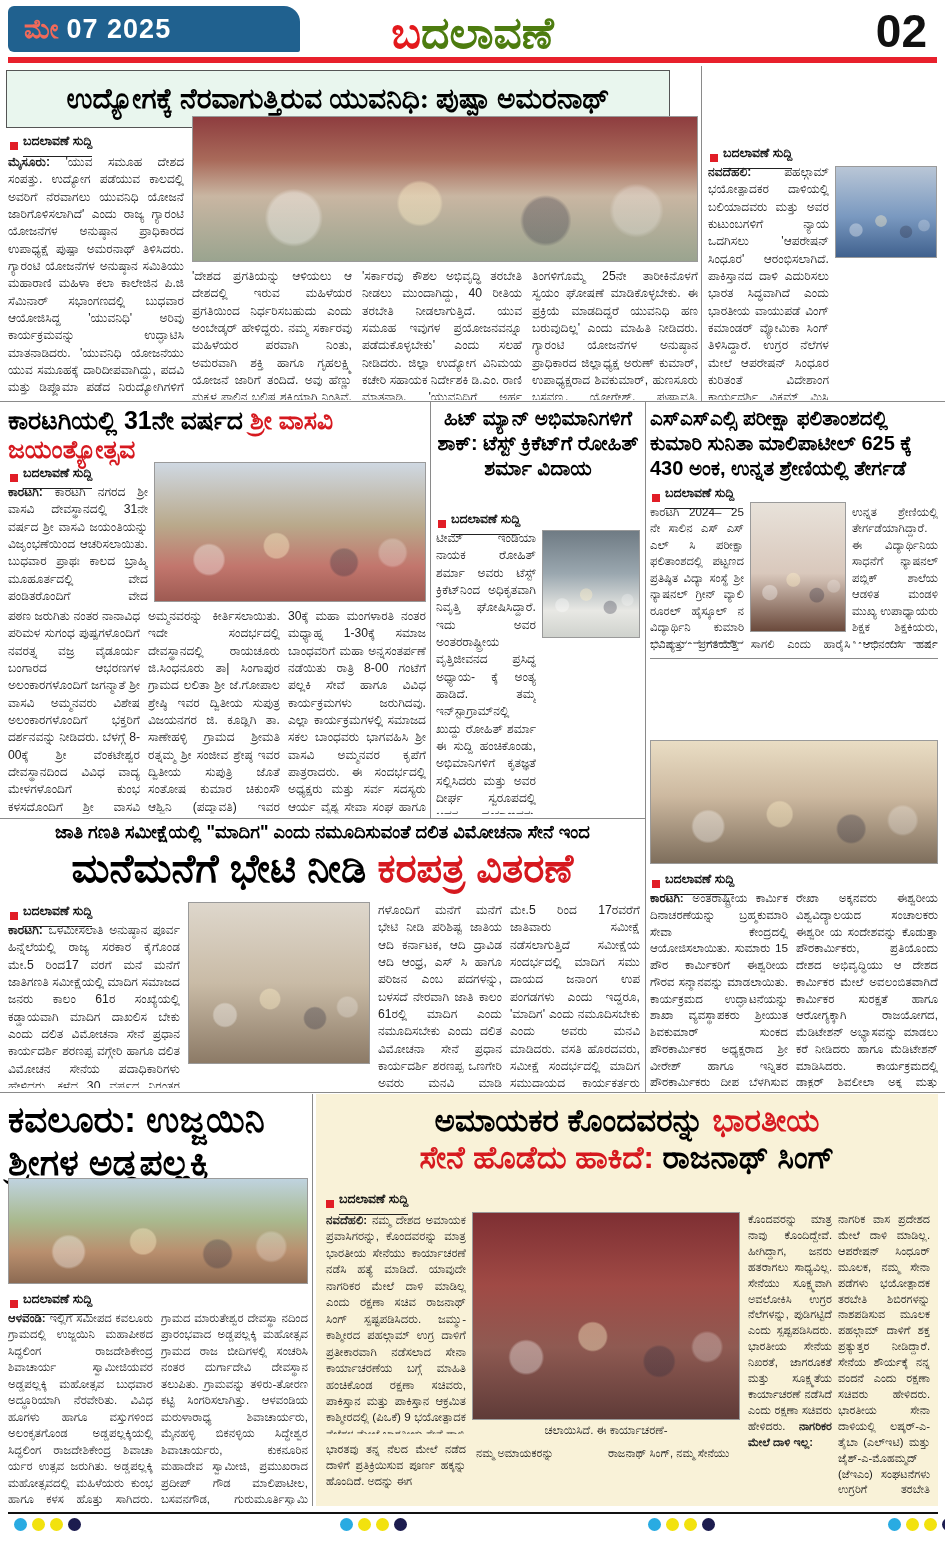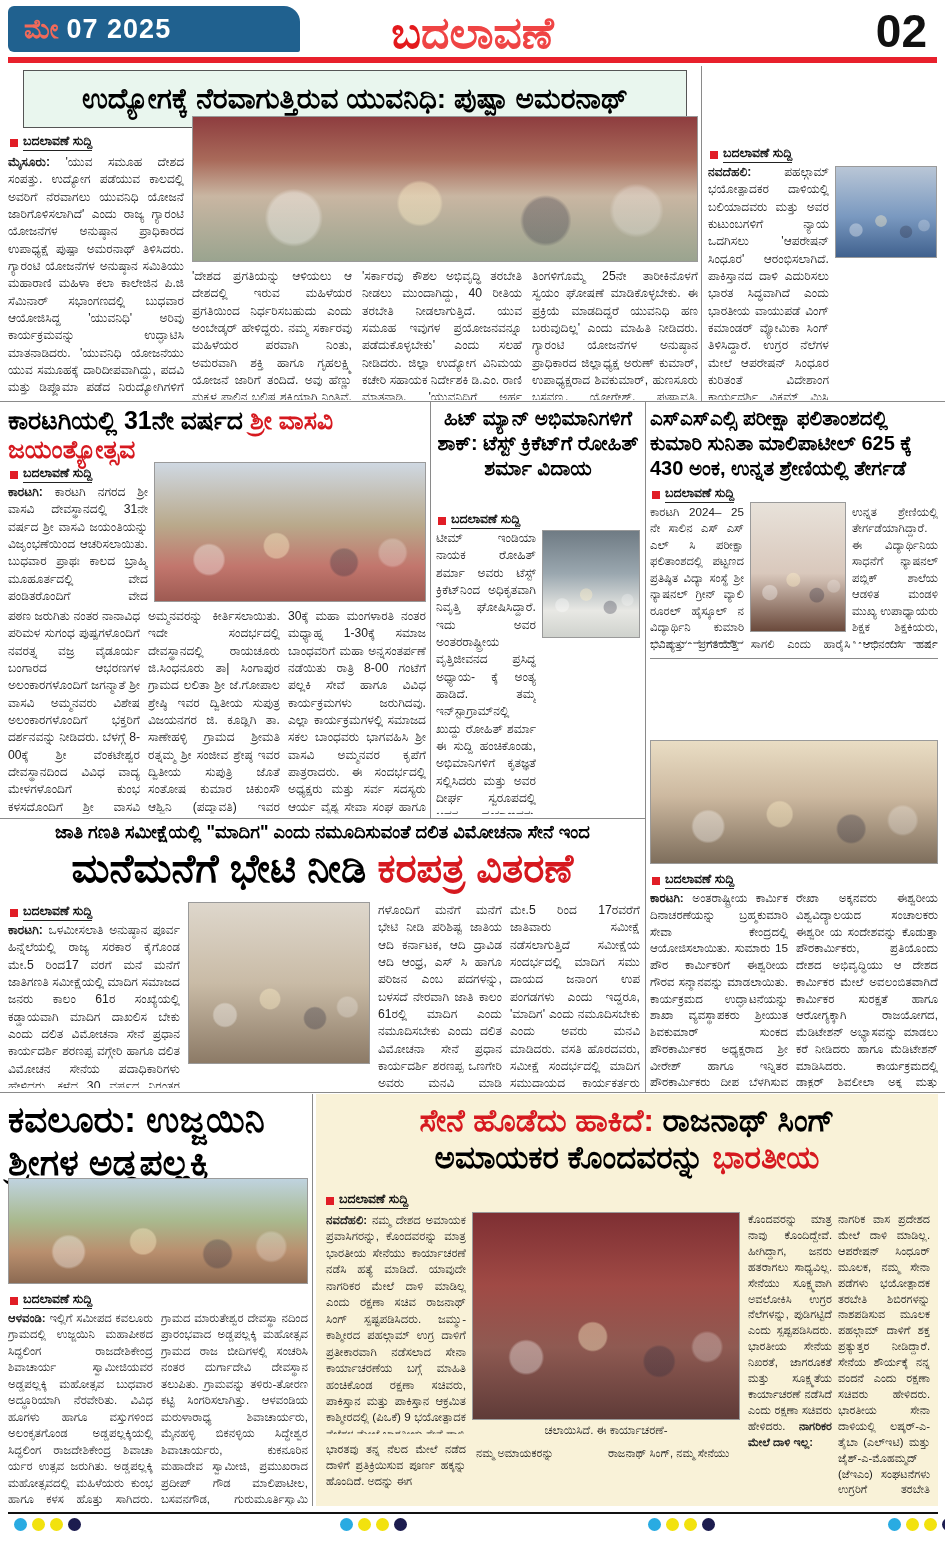--- a/index.html
+++ b/index.html
@@ -4,29 +4,29 @@
 <style>
   html,body{margin:0;padding:0;background:#ffffff;}
   #page{position:relative;width:945px;height:1542px;background:#ffffff;
         font-family:"Liberation Sans","DejaVu Sans",sans-serif;color:#1b1b1b;overflow:hidden;}
   
   .date-box{position:absolute;left:8px;top:6px;width:292px;height:46px;background:#20618f;
             border-radius:6px 16px 2px 6px;display:flex;align-items:center;padding-left:16px;box-sizing:border-box;}
   .date-box .m{color:#f26a5a;font-weight:bold;font-size:27px;margin-right:8px;}
   .date-box .d{color:#ffffff;font-weight:bold;font-size:27px;letter-spacing:1px;}
   .masthead{position:absolute;left:0;right:0;top:8px;text-align:center;font-size:44px;font-weight:bold;}
-  .masthead .f{color:#e3191c;} .masthead .r{color:#ef4444;}
+  .masthead .f{color:#e3191c;} .masthead .r{color:#4d7c0f;}
   .pageno{position:absolute;right:18px;top:4px;font-size:46px;font-weight:bold;color:#111;}
   .redbar{position:absolute;left:8px;right:8px;top:57px;height:6px;background:#e8202c;}
   
   .rule-v{position:absolute;width:0;border-left:1px solid #8a8a8a;}
   .rule-h{position:absolute;height:0;border-top:1px solid #8a8a8a;}
   .byline{display:flex;align-items:center;gap:5px;}
   .byline .sq{width:8px;height:8px;background:#e11d26;flex:0 0 auto;}
-  .byline .bt{font-weight:bold;font-size:12.5px;border-bottom:1px solid #222;padding-bottom:1px;color:#111;}
+  .byline .bt{font-weight:bold;font-size:12.5px;border-bottom:1px solid #222;padding-bottom:7px;color:#111;}
   .body-txt{font-size:12.2px;line-height:1.42;text-align:justify;color:#1c1c1c;overflow:hidden;}
   .photo{position:absolute;border:1px solid #9a9a9a;box-sizing:border-box;}
   .cap{font-size:11.5px;color:#222;}
   
   .ph-dais{background:linear-gradient(180deg,#8e3d3f 0%,#a96a5a 30%,#c9b6a2 55%,#9aa48f 100%);}
   .ph-officer{background:linear-gradient(180deg,#b9c6d6 0%,#7a99c0 55%,#40618e 100%);}
   .ph-procession{background:linear-gradient(180deg,#cfd8e2 0%,#b9a98b 45%,#c2766d 75%,#9e5a52 100%);}
   .ph-cricket{background:linear-gradient(180deg,#6f7b84 0%,#9aa7af 40%,#e8e8e4 75%,#cfd2cd 100%);}
   .ph-girl{background:linear-gradient(180deg,#e8e2da 0%,#d9c8bc 55%,#6b4a3c 100%);}
   .ph-group{background:linear-gradient(180deg,#e9ddc4 0%,#cdb9a0 45%,#7e6e5c 100%);}
@@ -63,22 +63,22 @@
 
   <div class="rule-v" style="left:701px;top:66px;height:336px;"></div>
   <div class="rule-h" style="left:0;top:401px;width:945px;"></div>
   <div class="rule-v" style="left:430px;top:402px;height:416px;"></div>
   <div class="rule-v" style="left:645px;top:402px;height:690px;"></div>
   <div class="rule-h" style="left:0;top:818px;width:645px;"></div>
   <div class="rule-h" style="left:650px;top:658px;width:288px;"></div>
   <div class="rule-h" style="left:0;top:1092px;width:945px;"></div>
   <div class="rule-v" style="left:312px;top:1094px;height:412px;"></div>
 
-  <div style="position:absolute;left:23px;top:70px;width:662px;height:56px;background:#e9f6ee;border:1px solid #555;
-              display:flex;align-items:center;justify-content:center;">
+  <div style="position:absolute;left:6px;top:70px;width:662px;height:56px;background:#e9f6ee;border:1px solid #555;
+              display:flex;align-items:center;justify-content:center;font-family:Liberation Serif, serif;">
     <span class="hl" style="font-size:28px;">ಉದ್ಯೋಗಕ್ಕೆ ನೆರವಾಗುತ್ತಿರುವ ಯುವನಿಧಿ: ಪುಷ್ಪಾ ಅಮರನಾಥ್</span>
   </div>
   <div class="byline" style="position:absolute;left:10px;top:134px;">
     <span class="sq"></span>
     <span class="bt">ಬದಲಾವಣೆ ಸುದ್ದಿ</span>
   </div>
   <div class="body-txt" style="position:absolute;left:8px;top:154px;width:176px;height:246px;">
     <b>ಮೈಸೂರು:</b>
     <span>'ಯುವ ಸಮೂಹ ದೇಶದ ಸಂಪತ್ತು. ಉದ್ಯೋಗ ಪಡೆಯುವ ಕಾಲದಲ್ಲಿ ಅವರಿಗೆ ನೆರವಾಗಲು ಯುವನಿಧಿ ಯೋಜನೆ ಜಾರಿಗೊಳಿಸಲಾಗಿದೆ' ಎಂದು ರಾಜ್ಯ ಗ್ಯಾರಂಟಿ ಯೋಜನೆಗಳ ಅನುಷ್ಠಾನ ಪ್ರಾಧಿಕಾರದ ಉಪಾಧ್ಯಕ್ಷೆ ಪುಷ್ಪಾ ಅಮರನಾಥ್ ತಿಳಿಸಿದರು. ಗ್ಯಾರಂಟಿ ಯೋಜನೆಗಳ ಅನುಷ್ಠಾನ ಸಮಿತಿಯು ಮಹಾರಾಣಿ ಮಹಿಳಾ ಕಲಾ ಕಾಲೇಜಿನ ಪಿ.ಜಿ ಸೆಮಿನಾರ್ ಸಭಾಂಗಣದಲ್ಲಿ ಬುಧವಾರ ಆಯೋಜಿಸಿದ್ದ 'ಯುವನಿಧಿ' ಅರಿವು ಕಾರ್ಯಕ್ರಮವನ್ನು ಉದ್ಘಾಟಿಸಿ ಮಾತನಾಡಿದರು. 'ಯುವನಿಧಿ ಯೋಜನೆಯು ಯುವ ಸಮೂಹಕ್ಕೆ ದಾರಿದೀಪವಾಗಿದ್ದು, ಪದವಿ ಮತ್ತು ಡಿಪ್ಲೊಮಾ ಪಡೆದ ನಿರುದ್ಯೋಗಿಗಳಿಗೆ ನೆರವಾಗಿದೆ' ಎಂದು ಹೇಳಿದರು.</span>
   </div>
@@ -199,24 +199,24 @@
   </div>
   <div class="body-txt" style="position:absolute;left:8px;top:1310px;width:145px;height:196px;font-size:11.6px;">
     <b>ಆಳವಂಡಿ:</b>
     <span>ಇಲ್ಲಿಗೆ ಸಮೀಪದ ಕವಲೂರು ಗ್ರಾಮದಲ್ಲಿ ಉಜ್ಜಯಿನಿ ಮಹಾಪೀಠದ ಸಿದ್ಧಲಿಂಗ ರಾಜದೇಶಿಕೇಂದ್ರ ಶಿವಾಚಾರ್ಯ ಸ್ವಾಮೀಜಿಯವರ ಅಡ್ಡಪಲ್ಲಕ್ಕಿ ಮಹೋತ್ಸವ ಬುಧವಾರ ಅದ್ಧೂರಿಯಾಗಿ ನೆರವೇರಿತು. ವಿವಿಧ ಹೂಗಳು ಹಾಗೂ ವಸ್ತುಗಳಿಂದ ಅಲಂಕೃತಗೊಂಡ ಅಡ್ಡಪಲ್ಲಕ್ಕಿಯಲ್ಲಿ ಸಿದ್ಧಲಿಂಗ ರಾಜದೇಶಿಕೇಂದ್ರ ಶಿವಾಚಾ ರ್ಯರ ಉತ್ಸವ ಜರುಗಿತು. ಅಡ್ಡಪಲ್ಲಕ್ಕಿ ಮಹೋತ್ಸವದಲ್ಲಿ ಮಹಿಳೆಯರು ಕುಂಭ ಹಾಗೂ ಕಳಸ ಹೊತ್ತು ಸಾಗಿದರು. ನಂದಿಕೋಲು, ಡೊಳ್ಳಿನ ಮೇಳ ಹಾಗೂ ಭಜನಾ ಮಂಡಳಿ ಭಕ್ತಿ ಗೀತೆಗಳು ಉತ್ಸವಕ್ಕೆ ಮೆರುಗು ನೀಡಿದವು.</span>
   </div>
   <div class="body-txt" style="position:absolute;left:161px;top:1310px;width:147px;height:196px;font-size:11.6px;">ಗ್ರಾಮದ ಮಾರುತೇಶ್ವರ ದೇವಸ್ಥಾ ನದಿಂದ ಪ್ರಾರಂಭವಾದ ಅಡ್ಡಪಲ್ಲಕ್ಕಿ ಮಹೋತ್ಸವ ಗ್ರಾಮದ ರಾಜ ಬೀದಿಗಳಲ್ಲಿ ಸಂಚರಿಸಿ ನಂತರ ದುರ್ಗಾದೇವಿ ದೇವಸ್ಥಾನ ತಲುಪಿತು. ಗ್ರಾಮವನ್ನು ತಳಿರು-ತೋರಣ ಕಟ್ಟಿ ಸಿಂಗರಿಸಲಾಗಿತ್ತು. ಆಳವಂಡಿಯ ಮರುಳಾರಾಧ್ಯ ಶಿವಾಚಾರ್ಯರು, ಮೈನಹಳ್ಳಿ ಬಿಕನಳ್ಳಿಯ ಸಿದ್ಧೇಶ್ವರ ಶಿವಾಚಾರ್ಯರು, ಕುಕನೂರಿನ ಮಹಾದೇವ ಸ್ವಾಮೀಜಿ, ಪ್ರಮುಖರಾದ ಪ್ರದೀಪ್ ಗೌಡ ಮಾಲಿಪಾಟೀಲ, ಬಸವನಗೌಡ, ಗುರುಮೂರ್ತಿಸ್ವಾಮಿ ಇನಾಮದಾರ, ಮನೋಹರ ದೇಸಾಯಿ, ಸಿದ್ಧಲಿಂಗಸ್ವಾಮಿ, ಕಿಪ್ಪಳ್ಳಿ, ಹೊನ್ನಕೇಶಪ್ಪ, ಮುತ್ತಪ್ಪ, ಮಹಾಂತೇಶ, ಶರಣಪ್ಪ, ಸುರೇಶ ಬಾಬು ಹಾಗೂ ದುರ್ಗಾದೇವಿ ಸಮಿತಿಯವರು, ಗ್ರಾಮದ ಮುಖಂಡರು ಇದ್ದರು.</div>
 
   <div style="position:absolute;left:316px;top:1094px;width:622px;height:412px;background:#f9f2d8;">
     <div style="position:absolute;left:0;top:8px;width:622px;text-align:center;line-height:1.2;">
       <div>
+        <span class="hl" style="font-size:31px;">ಅಮಾಯಕರ ಕೊಂದವರನ್ನು </span><span class="hl red" style="font-size:31px;">ಭಾರತೀಯ</span>
+      </div>
+      <div>
         <span class="hl red" style="font-size:31px;">ಸೇನೆ ಹೊಡೆದು ಹಾಕಿದೆ: </span><span class="hl" style="font-size:31px;">ರಾಜನಾಥ್ ಸಿಂಗ್</span>
-      </div>
-      <div>
-        <span class="hl" style="font-size:31px;">ಅಮಾಯಕರ ಕೊಂದವರನ್ನು </span><span class="hl red" style="font-size:31px;">ಭಾರತೀಯ</span>
       </div>
     </div>
     <div class="byline" style="position:absolute;left:10px;top:98px;">
       <span class="sq"></span>
       <span class="bt">ಬದಲಾವಣೆ ಸುದ್ದಿ</span>
     </div>
     <div class="body-txt" style="position:absolute;left:10px;top:118px;width:140px;height:222px;font-size:11.6px;">
       <b>ನವದೆಹಲಿ:</b>
       <span>ನಮ್ಮ ದೇಶದ ಅಮಾಯಕ ಪ್ರವಾಸಿಗರನ್ನು, ಕೊಂದವರನ್ನು ಮಾತ್ರ ಭಾರತೀಯ ಸೇನೆಯು ಕಾರ್ಯಾಚರಣೆ ನಡೆಸಿ ಹತ್ಯೆ ಮಾಡಿದೆ. ಯಾವುದೇ ನಾಗರಿಕರ ಮೇಲೆ ದಾಳಿ ಮಾಡಿಲ್ಲ ಎಂದು ರಕ್ಷಣಾ ಸಚಿವ ರಾಜನಾಥ್ ಸಿಂಗ್ ಸ್ಪಷ್ಟಪಡಿಸಿದರು. ಜಮ್ಮು- ಕಾಶ್ಮೀರದ ಪಹಲ್ಗಾಮ್ ಉಗ್ರ ದಾಳಿಗೆ ಪ್ರತೀಕಾರವಾಗಿ ನಡೆಸಲಾದ ಸೇನಾ ಕಾರ್ಯಾಚರಣೆಯ ಬಗ್ಗೆ ಮಾಹಿತಿ ಹಂಚಿಕೊಂಡ ರಕ್ಷಣಾ ಸಚಿವರು, ಪಾಕಿಸ್ತಾನ ಮತ್ತು ಪಾಕಿಸ್ತಾನ ಆಕ್ರಮಿತ ಕಾಶ್ಮೀರದಲ್ಲಿ (ಪಿಒಕೆ) 9 ಭಯೋತ್ಪಾದಕ ನೆಲೆಗಳ ಮೇಲೆ ಭಾರತೀಯ ಸೇನೆ ದಾಳಿ</span>
     </div>

